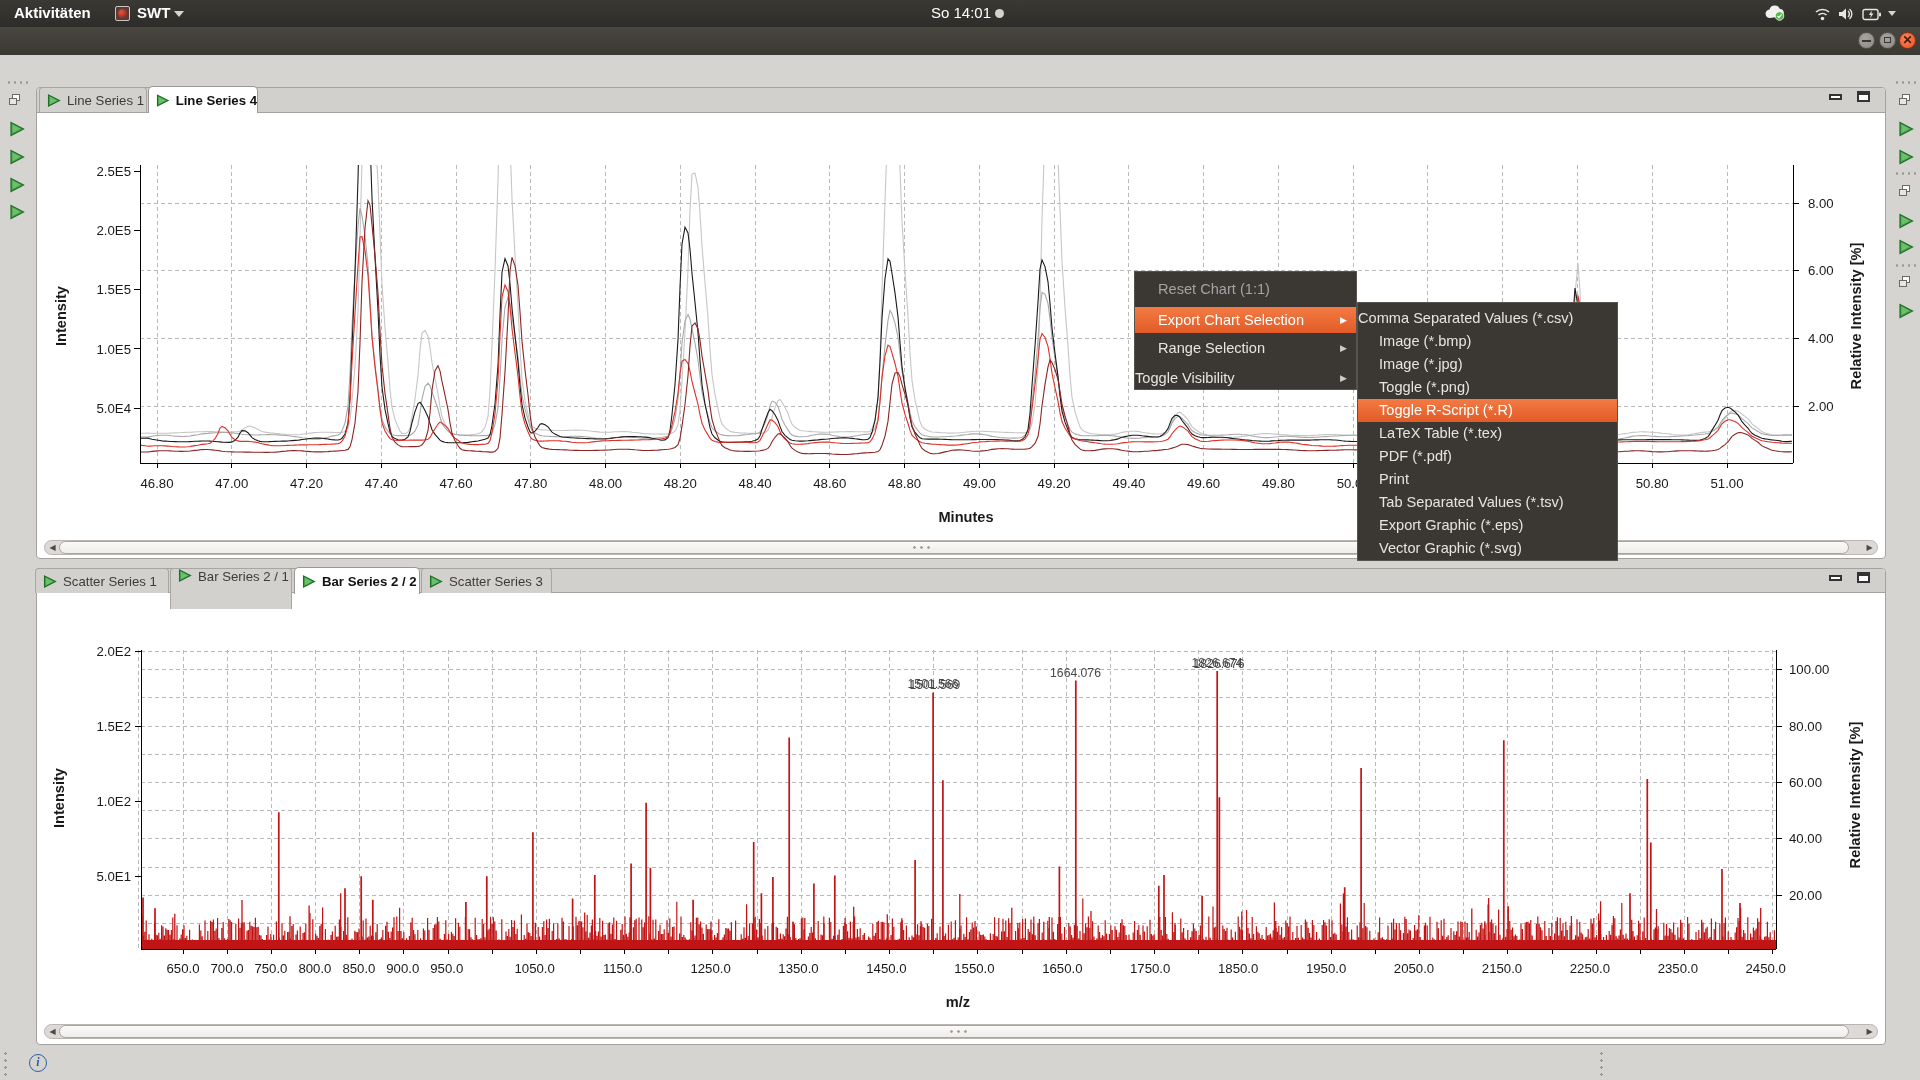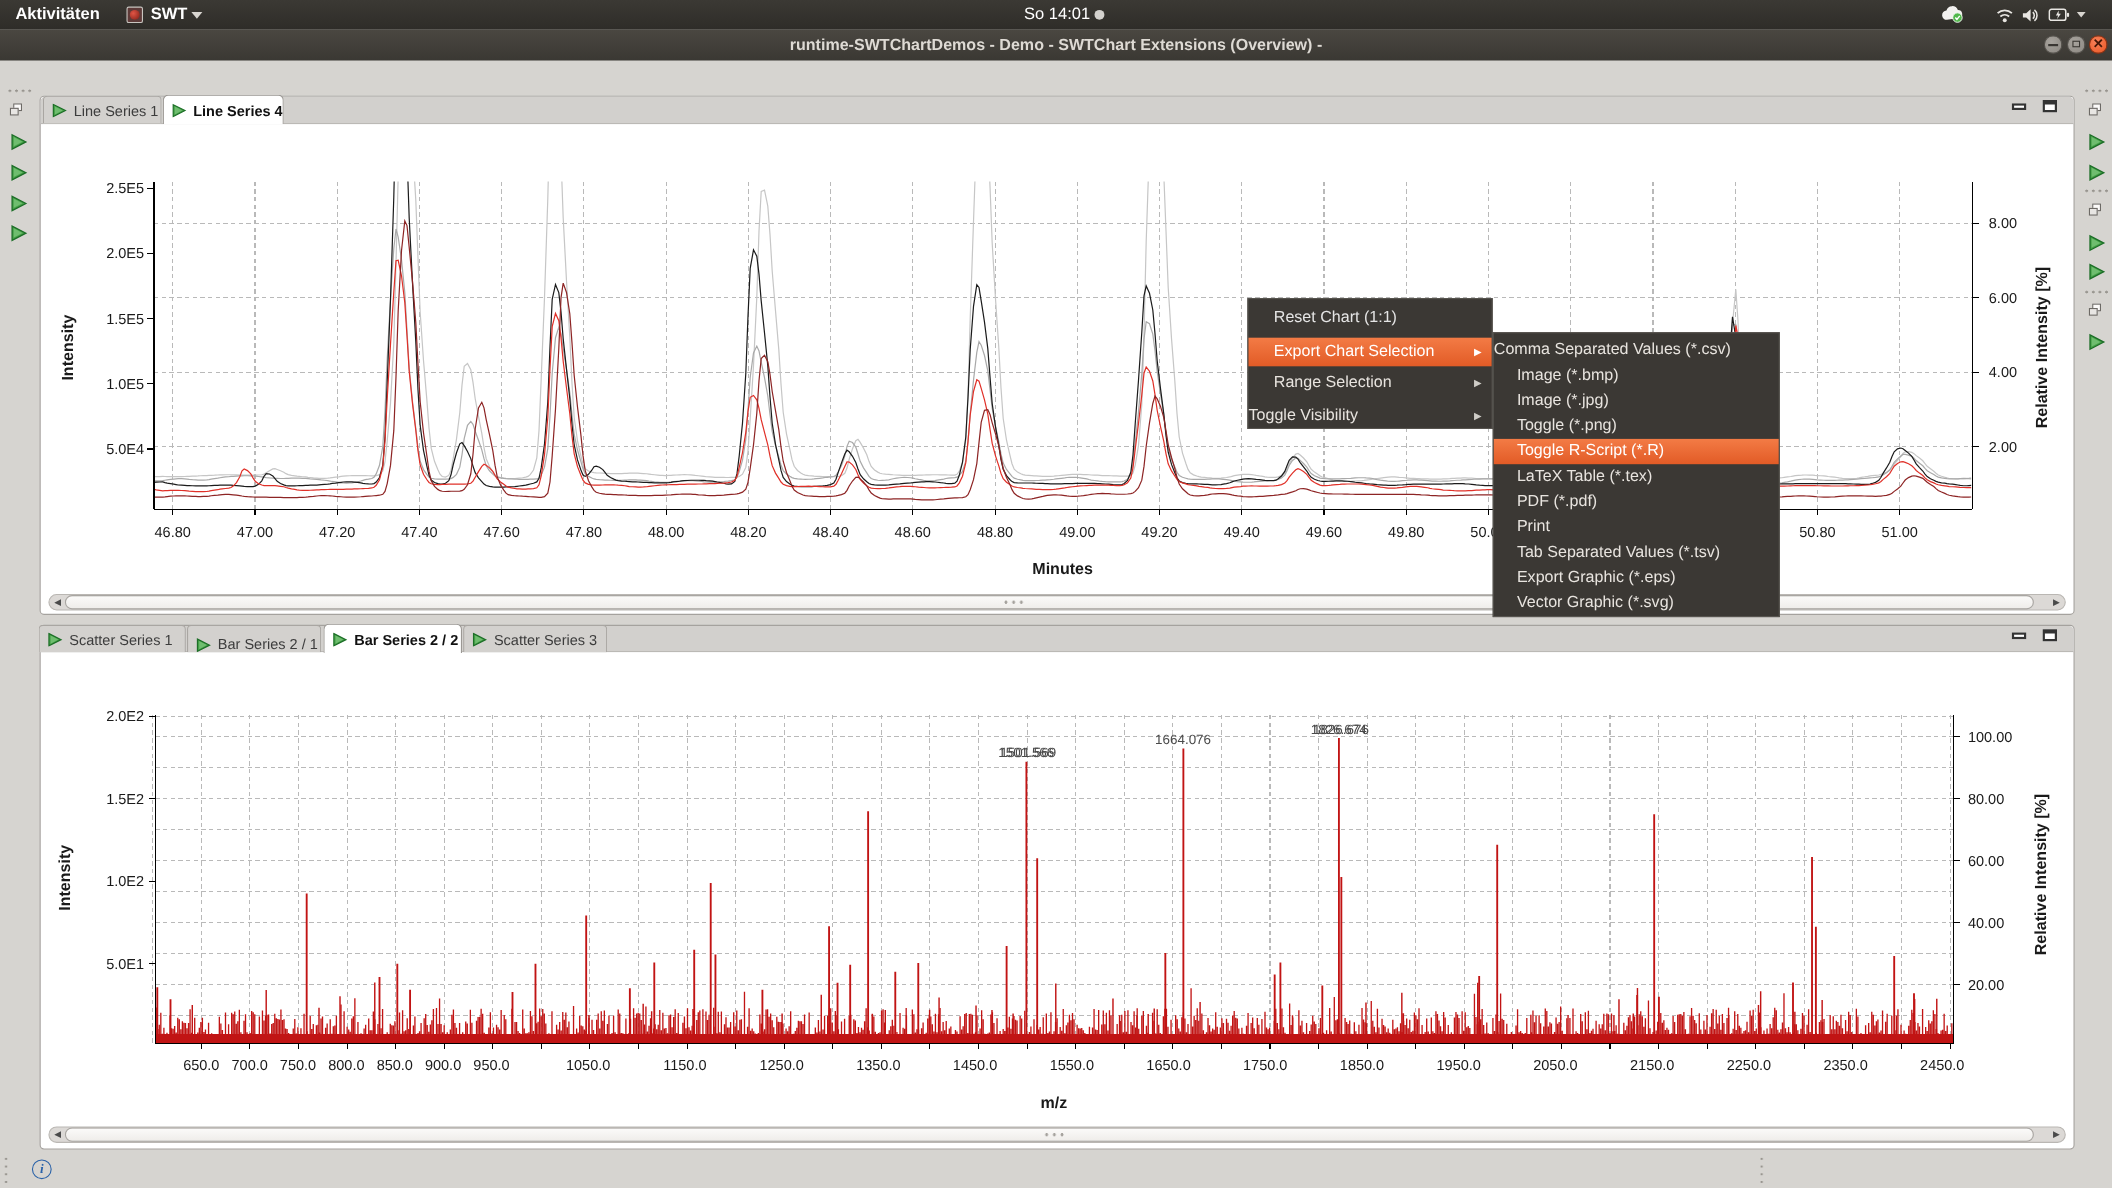--- a/index.html
+++ b/index.html
@@ -34,21 +34,20 @@
         </svg></div>
   <div class="abs" style="left:1862px;top:7px"><svg width="20" height="13" viewBox="0 0 20 13">
           <rect x="1" y="1.5" width="15" height="10" rx="2" fill="none" stroke="#e8e6e2" stroke-width="1.4"></rect>
           <rect x="17" y="4.5" width="2" height="4" rx="1" fill="#e8e6e2"></rect>
           <path d="M9.5 2.5 L7 7 h2 l-1 3.5 3.5-5 h-2 z" fill="#e8e6e2"></path>
         </svg></div>
   <div class="abs" style="left:1888px;top:11px;width:0;height:0;border:4px solid transparent;border-top:5px solid #d8d5d0"></div>
 </div>
 
 <div class="abs" style="left:0;top:27px;width:1920px;height:28px;background:linear-gradient(#4a4741,#3a3833);color:#dedad4">
-  <div class="abs" style="left:0;top:6px;width:100%;text-align:center;font-size:14.6px;font-weight:bold">runtime-SWTChartDemos - Demo - SWTChart Extensions (Overview) -</div>
   <div class="abs" style="left:1858px;top:5px;width:17px;height:17px;border-radius:9px;background:radial-gradient(circle at 40% 35%,#a8a49e,#8a8680);border:1px solid #55524d">
     <div class="abs" style="left:3px;top:7px;width:9px;height:2px;background:#3a3733"></div>
       </div>
   <div class="abs" style="left:1879px;top:5px;width:17px;height:17px;border-radius:9px;background:radial-gradient(circle at 40% 35%,#a8a49e,#8a8680);border:1px solid #55524d">
     <div class="abs" style="left:4px;top:4px;width:7px;height:6px;border:1.6px solid #3a3733"></div>
       </div>
   <div class="abs" style="left:1899px;top:5px;width:17px;height:17px;border-radius:9px;background:radial-gradient(circle at 40% 35%,#f7835c,#e95420);border:1px solid #8a3214;color:#441707;font-size:12px;font-weight:bold;text-align:center;line-height:15px">✕</div>
 </div>
 
 
@@ -201,21 +200,21 @@
 
 <div class="abs" style="left:36px;top:568px;width:1850px;height:477px;background:#fff;border:1px solid #a5a29e;border-radius:4px"></div>
 <div class="abs" style="left:37px;top:569px;width:1848px;height:24px;background:#d2d0cd;border-bottom:1px solid #a5a29e;border-radius:4px 4px 0 0"></div>
 <div style="position:absolute;left:35px;top:568px;width:134px;height:25px;background:#d3d1ce;border:1px solid #a9a6a2;border-bottom:none;border-radius:4px 4px 0 0;z-index:2;color:#3c3c3c;display:flex;align-items:center;padding-left:7px;gap:6px;font-size:13.2px;white-space:nowrap;overflow:hidden">
       <svg width="14" height="13" viewBox="0 0 14 13" style="vertical-align:-2px">
         <polygon points="1.5,1 12.5,6.5 1.5,12" fill="#47a348" stroke="#1d6f28" stroke-width="1.1"></polygon>
         <polygon points="3,2.8 10,6.4 3,10.2" fill="#8fd48f" opacity="0.55"></polygon>
       </svg>
       <span>Scatter Series 1</span>
     </div>
-<div style="position:absolute;left:170px;top:568px;width:122px;height:25px;background:#d3d1ce;border:1px solid #a9a6a2;border-bottom:none;border-radius:4px 4px 0 0;z-index:2;color:#3c3c3c;display:flex;align-items:flex-end;padding-left:7px;gap:6px;font-size:13.2px;white-space:nowrap;overflow:hidden">
+<div style="position:absolute;left:170px;top:568px;width:122px;height:41px;background:#d3d1ce;border:1px solid #a9a6a2;border-bottom:none;border-radius:4px 4px 0 0;z-index:2;color:#3c3c3c;display:flex;align-items:flex-start;padding-left:7px;gap:6px;font-size:13.2px;white-space:nowrap;overflow:hidden">
       <svg width="14" height="13" viewBox="0 0 14 13" style="vertical-align:-2px">
         <polygon points="1.5,1 12.5,6.5 1.5,12" fill="#47a348" stroke="#1d6f28" stroke-width="1.1"></polygon>
         <polygon points="3,2.8 10,6.4 3,10.2" fill="#8fd48f" opacity="0.55"></polygon>
       </svg>
       <span>Bar Series 2 / 1</span>
     </div>
 <div style="position:absolute;left:294px;top:567px;width:126px;height:27px;background:#fff;border:1px solid #9b9894;border-bottom:none;border-radius:5px 5px 0 0;z-index:3;font-weight:bold;color:#111;display:flex;align-items:center;padding-left:7px;gap:6px;font-size:13.2px;white-space:nowrap;overflow:hidden">
       <svg width="14" height="13" viewBox="0 0 14 13" style="vertical-align:-2px">
         <polygon points="1.5,1 12.5,6.5 1.5,12" fill="#47a348" stroke="#1d6f28" stroke-width="1.1"></polygon>
         <polygon points="3,2.8 10,6.4 3,10.2" fill="#8fd48f" opacity="0.55"></polygon>
@@ -295,21 +294,21 @@
       <div style="position:absolute;left:14px;top:0px;width:1790px;height:13px;background:linear-gradient(#fbfaf9,#efedea);border:1px solid #a9a6a2;border-radius:7px"></div>
       <div style="position:absolute;left:903px;top:5px;width:22px;height:3px;background-image:radial-gradient(circle,#a5a29d 1.2px,transparent 1.5px);background-size:7px 3px"></div>
       <div style="position:absolute;right:2px;top:1px;width:11px;height:11px;color:#4a4a4a;font-size:8px;line-height:12px;text-align:center">▶</div>
     </div>
 
 <div style="position:absolute;left:4px;top:1050px;width:3px;height:28px;background-image:radial-gradient(circle,#98958f 1px,transparent 1.3px);background-size:3px 7px"></div>
 <div class="abs" style="left:29px;top:1054px;width:18px;height:18px;border-radius:10px;border:1.6px solid #2a62a8;color:#2a62a8;font-size:12px;font-weight:bold;text-align:center;line-height:15px;font-family:'Liberation Serif',serif;font-style:italic">i</div>
 <div style="position:absolute;left:1600px;top:1050px;width:3px;height:28px;background-image:radial-gradient(circle,#98958f 1px,transparent 1.3px);background-size:3px 7px"></div>
 
 <div style="position:absolute;left:1134px;top:271px;width:223px;height:119px;background:#3b3834;border:1px solid #57544f;z-index:20;font-size:14.6px">
-      <div style="position:absolute;left:0;top:2.5px;width:100%;height:28px;color:#e5e5e5;line-height:28px"><span style="margin-left:23px">Reset Chart (1:1)</span></div>
+      <div style="position:absolute;left:0;top:2.5px;width:100%;height:28px;color:#a3a3a3;line-height:28px"><span style="margin-left:23px">Reset Chart (1:1)</span></div>
       <div style="position:absolute;left:0;top:34.5px;width:100%;height:26px;background:linear-gradient(#f37b45,#e25b26);color:#ffffff;line-height:26px"><span style="position:absolute;right:9px;top:0;color:#fff;font-size:9px;line-height:26px">▶</span><span style="margin-left:23px">Export Chart Selection</span></div>
       <div style="position:absolute;left:0;top:62px;width:100%;height:28.5px;color:#e8e4df;line-height:28.5px"><span style="position:absolute;right:9px;top:0;color:#cfccc7;font-size:9px;line-height:28px">▶</span><span style="margin-left:23px">Range Selection</span></div>
       <div style="position:absolute;left:0;top:92px;width:100%;height:28.5px;color:#e8e4df;line-height:28.5px"><span style="position:absolute;right:9px;top:0;color:#cfccc7;font-size:9px;line-height:28px">▶</span><span style="">Toggle Visibility</span></div>
     </div>
 <div style="position:absolute;left:1357px;top:302px;width:261px;height:259px;background:#3b3834;border:1px solid #57544f;z-index:21;font-size:14.6px">
       <div style="position:absolute;left:0;top:4.3px;width:100%;height:23px;color:#e8e4df;line-height:23px"><span style="">Comma Separated Values (*.csv)</span></div>
       <div style="position:absolute;left:0;top:27.3px;width:100%;height:23px;color:#e8e4df;line-height:23px"><span style="margin-left:21px">Image (*.bmp)</span></div>
       <div style="position:absolute;left:0;top:50.3px;width:100%;height:23px;color:#e8e4df;line-height:23px"><span style="margin-left:21px">Image (*.jpg)</span></div>
       <div style="position:absolute;left:0;top:73.3px;width:100%;height:23px;color:#e8e4df;line-height:23px"><span style="margin-left:21px">Toggle (*.png)</span></div>
       <div style="position:absolute;left:0;top:96.3px;width:100%;height:23px;background:linear-gradient(#f37b45,#e25b26);color:#ffffff;line-height:23px"><span style="margin-left:21px">Toggle R-Script (*.R)</span></div>

